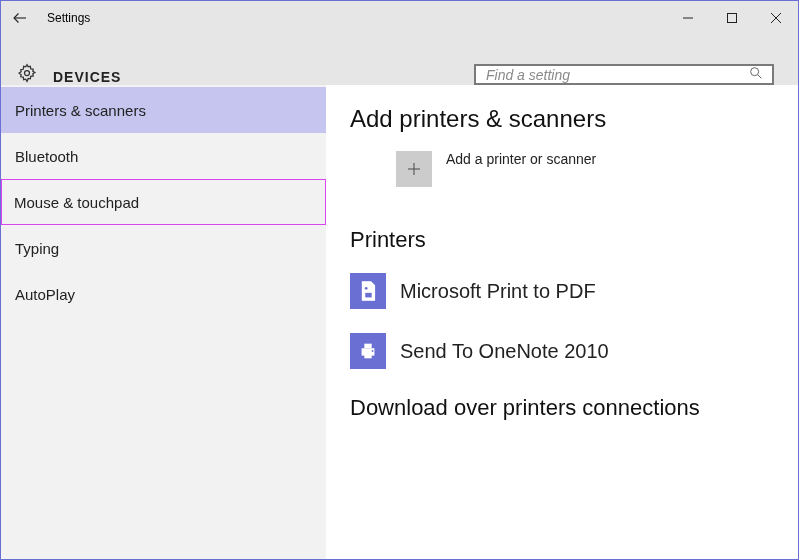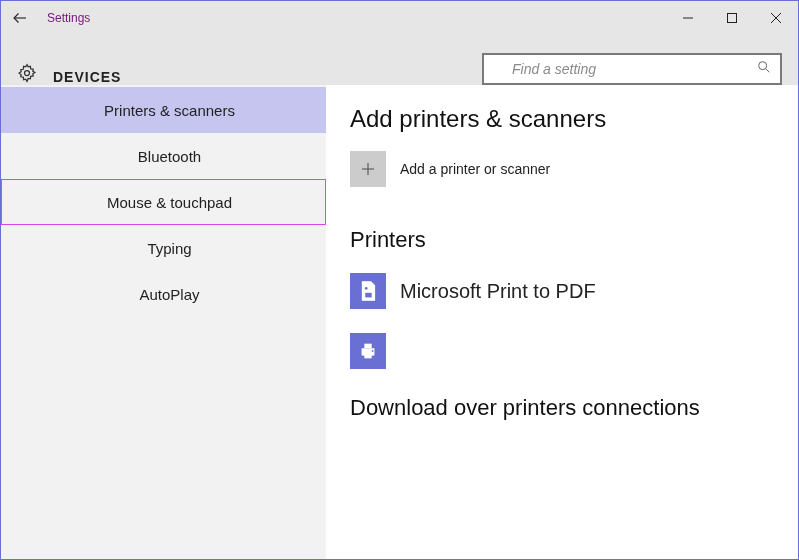--- a/index.html
+++ b/index.html
@@ -11,54 +11,54 @@
     position: relative;
   }
   .titlebar {
     height: 34px; display: flex; align-items: center;
     background: #e6e6e6;
   }
   .titlebar .back {
     width: 38px; height: 34px; display: flex; align-items: center; justify-content: center;
     cursor: pointer;
   }
-  .titlebar .title { font-size: 12px; color: #701a75; margin-left: 8px; }
+  .titlebar .title { font-size: 12px; color: #000000; margin-left: 8px; }
   .titlebar .spacer { flex: 1; }
   .winbtn { width: 44px; height: 34px; display: flex; align-items: center; justify-content: center; cursor: pointer;}
   .header {
     height: 50px; background: #e6e6e6; display: flex; align-items: flex-end;
     padding: 0 12px 0 14px;
   }
   .header .gear { width: 24px; height: 24px; display:flex; align-items:center; justify-content:center; margin-right: 14px;}
   .header .section-title { font-size: 14px; font-weight: 600; letter-spacing: 1px; color: #222; }
   .header .spacer { flex: 1; }
   .searchbox {
-    width: 300px; height: 32px; border: 2px solid #7a7a7a; background: #fff;
-    display: flex; align-items: center; padding: 0 8px 0 28px; color: #777;
-    margin-right: 4px;
+    width: 300px; height: 21px; border: 2px solid #7a7a7a; background: #fff;
+    display: flex; align-items: center; padding: 0 8px 0 10px; color: #777;
+    margin-right: 12px;
   }
   .searchbox input {
     flex: 1; border: none; outline: none; font-size: 14px; color: #333; background: transparent;
   }
   .searchbox input::placeholder { color: #8a8a8a; font-style: italic; }
   .searchbox .sicon { color: #555; }
 
   .body { flex: 1; display: flex; min-height: 0; }
   .sidebar { width: 325px; background: #f2f2f2; padding-top: 2px; }
   .sidebar-item {
     height: 46px; display: flex; align-items: center; padding-left: 12px;
-    font-size: 15px; color: #222; cursor: pointer; border: 2px solid transparent; justify-content: center;
+    font-size: 15px; color: #222; cursor: pointer; border: 2px solid transparent;
   }
   .sidebar-item.selected { background: #c5c5f0; }
   .sidebar-item.highlighted { border: 1px solid #d946ef; }
 
   .content { flex: 1; background: #fff; padding: 20px 12px 0 24px; overflow: hidden; }
   .content h1 { font-size: 24px; font-weight: 400; color: #111; margin-bottom: 18px; }
   .add-row {
-    display: flex; align-items: center; margin-bottom: 40px; cursor: pointer;
+    display: flex; margin-bottom: 40px; cursor: pointer; margin-left: 46px;
   }
   .add-btn {
     width: 36px; height: 36px; background: #ccc; display: flex; align-items: center; justify-content: center;
     margin-right: 14px;
   }
   .add-row .label { font-size: 14px; color: #222; }
   .content h2 { font-size: 22px; font-weight: 400; color: #111; margin-bottom: 20px; margin-top: 36px; }
   .printer-row { display: flex; align-items: center; margin-bottom: 24px; cursor: pointer;}
   .printer-icon {
     width: 36px; height: 36px; background: #6a6fd3; display: flex; align-items: center; justify-content:center;
@@ -167,19 +167,20 @@
 
       <div class="printer-row">
         <div class="printer-icon">
           <svg width="22" height="22" viewBox="0 0 24 24" fill="#fff">
               <rect x="5" y="9" width="14" height="8" fill="#fff"></rect>
               <rect x="8" y="4" width="8" height="5" fill="#fff"></rect>
               <rect x="8" y="15" width="8" height="5" fill="#fff"></rect>
               <circle cx="17" cy="12" r="1" fill="#6a6fd3"></circle>
             </svg>
         </div>
+        <div class="label">Send To OneNote 2010</div>
       </div>
 
       <h3>Download over printers connections</h3>
     </div>
   </div>
 
 </div>
 
 </body></html>

